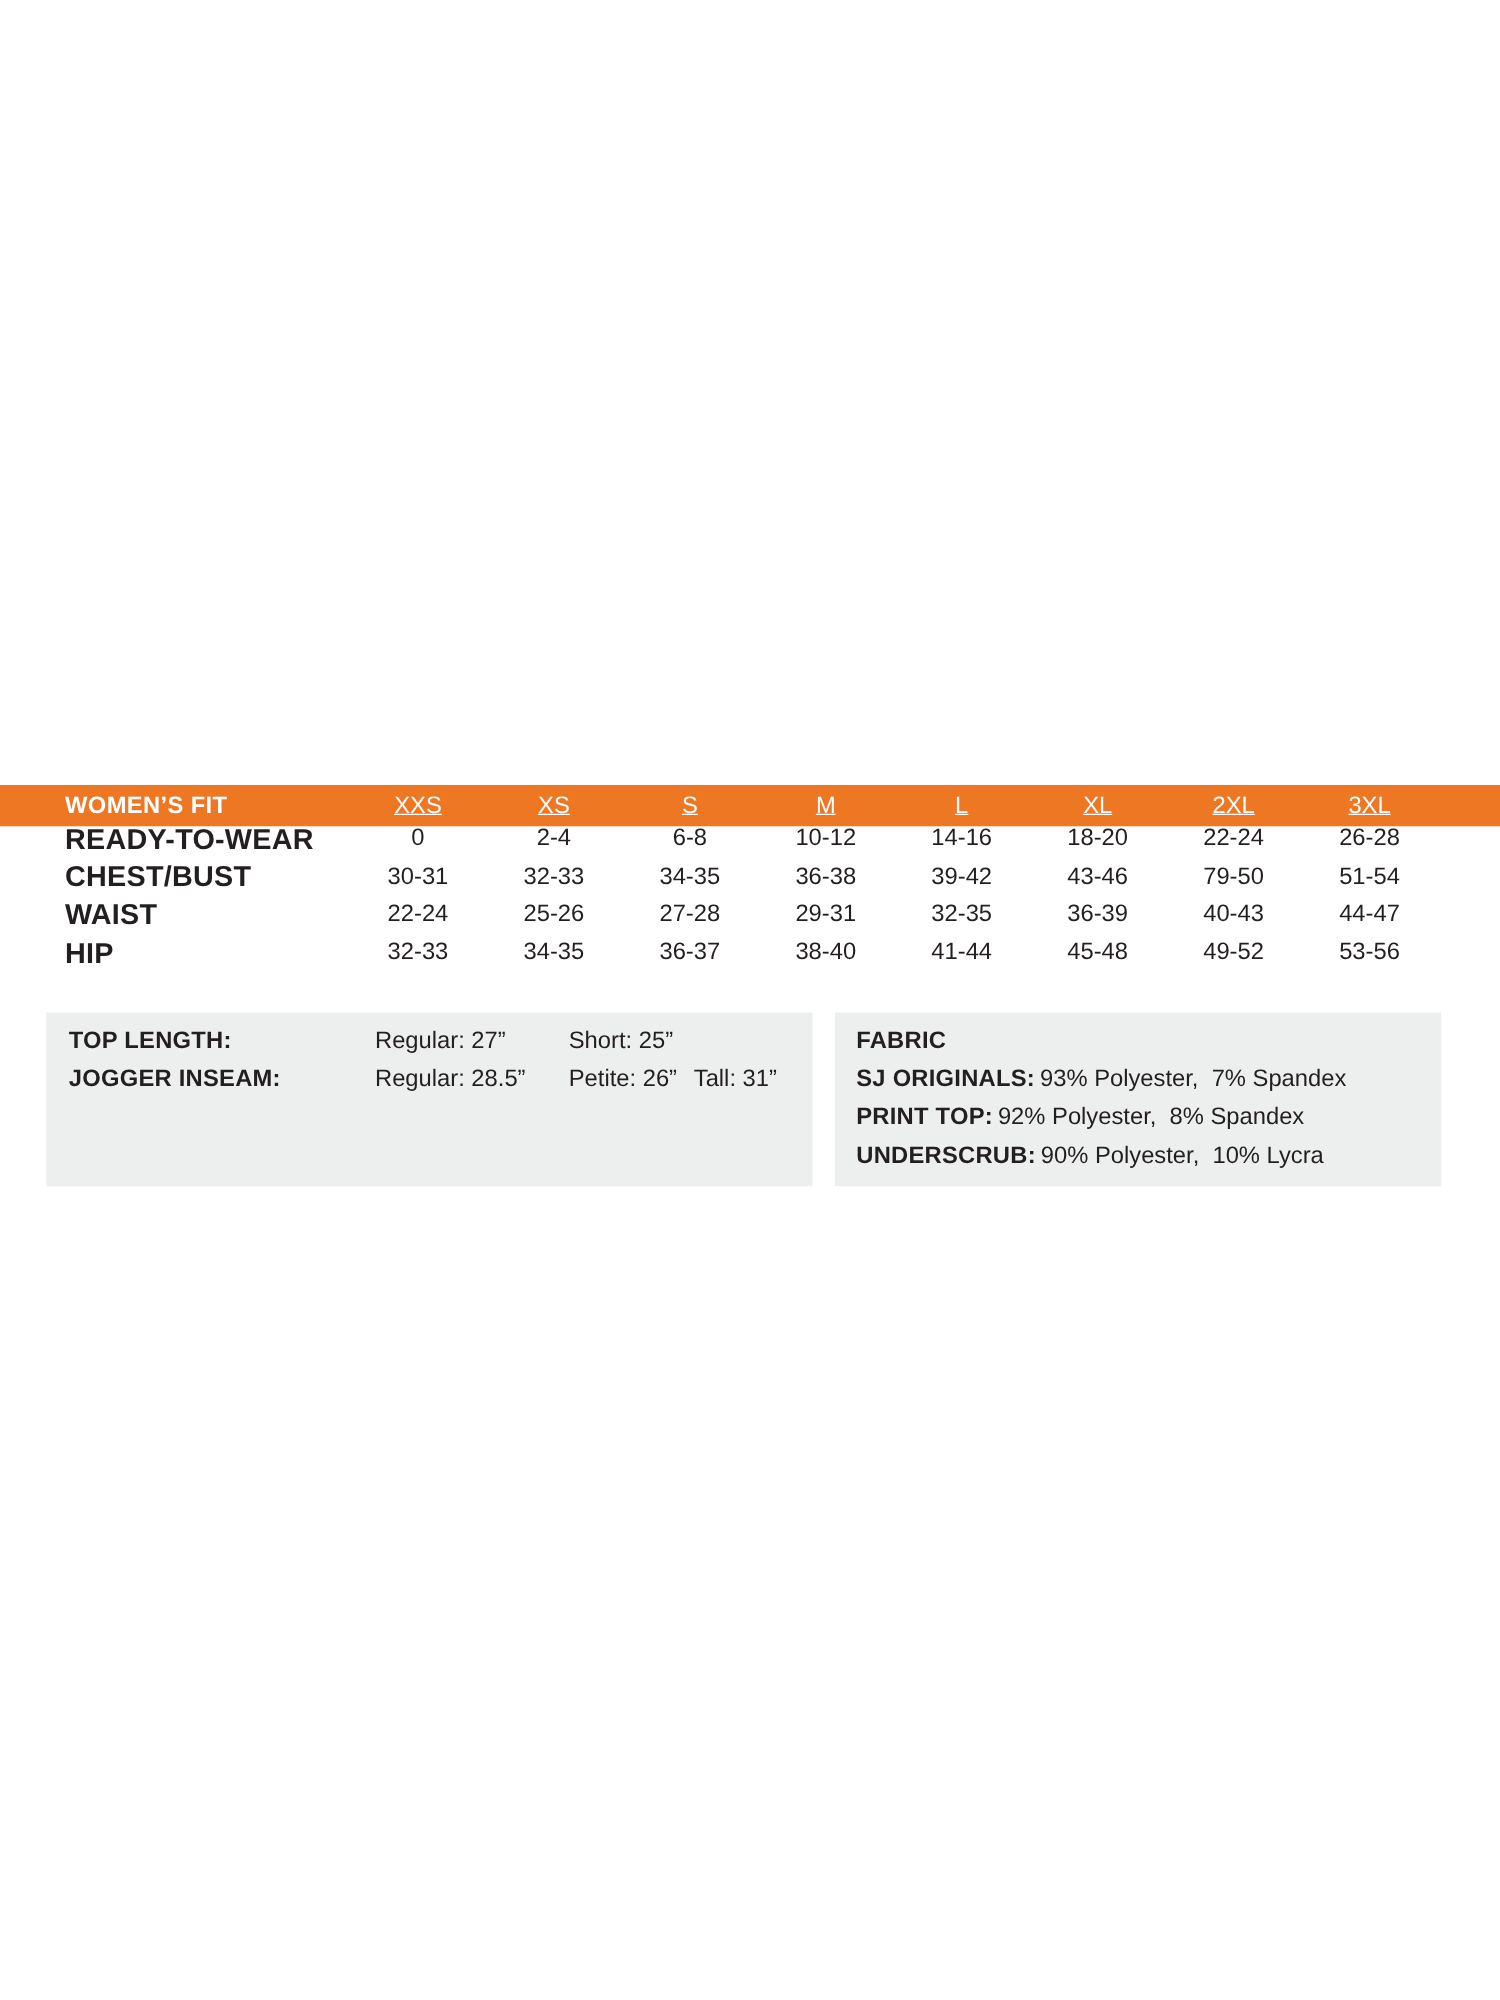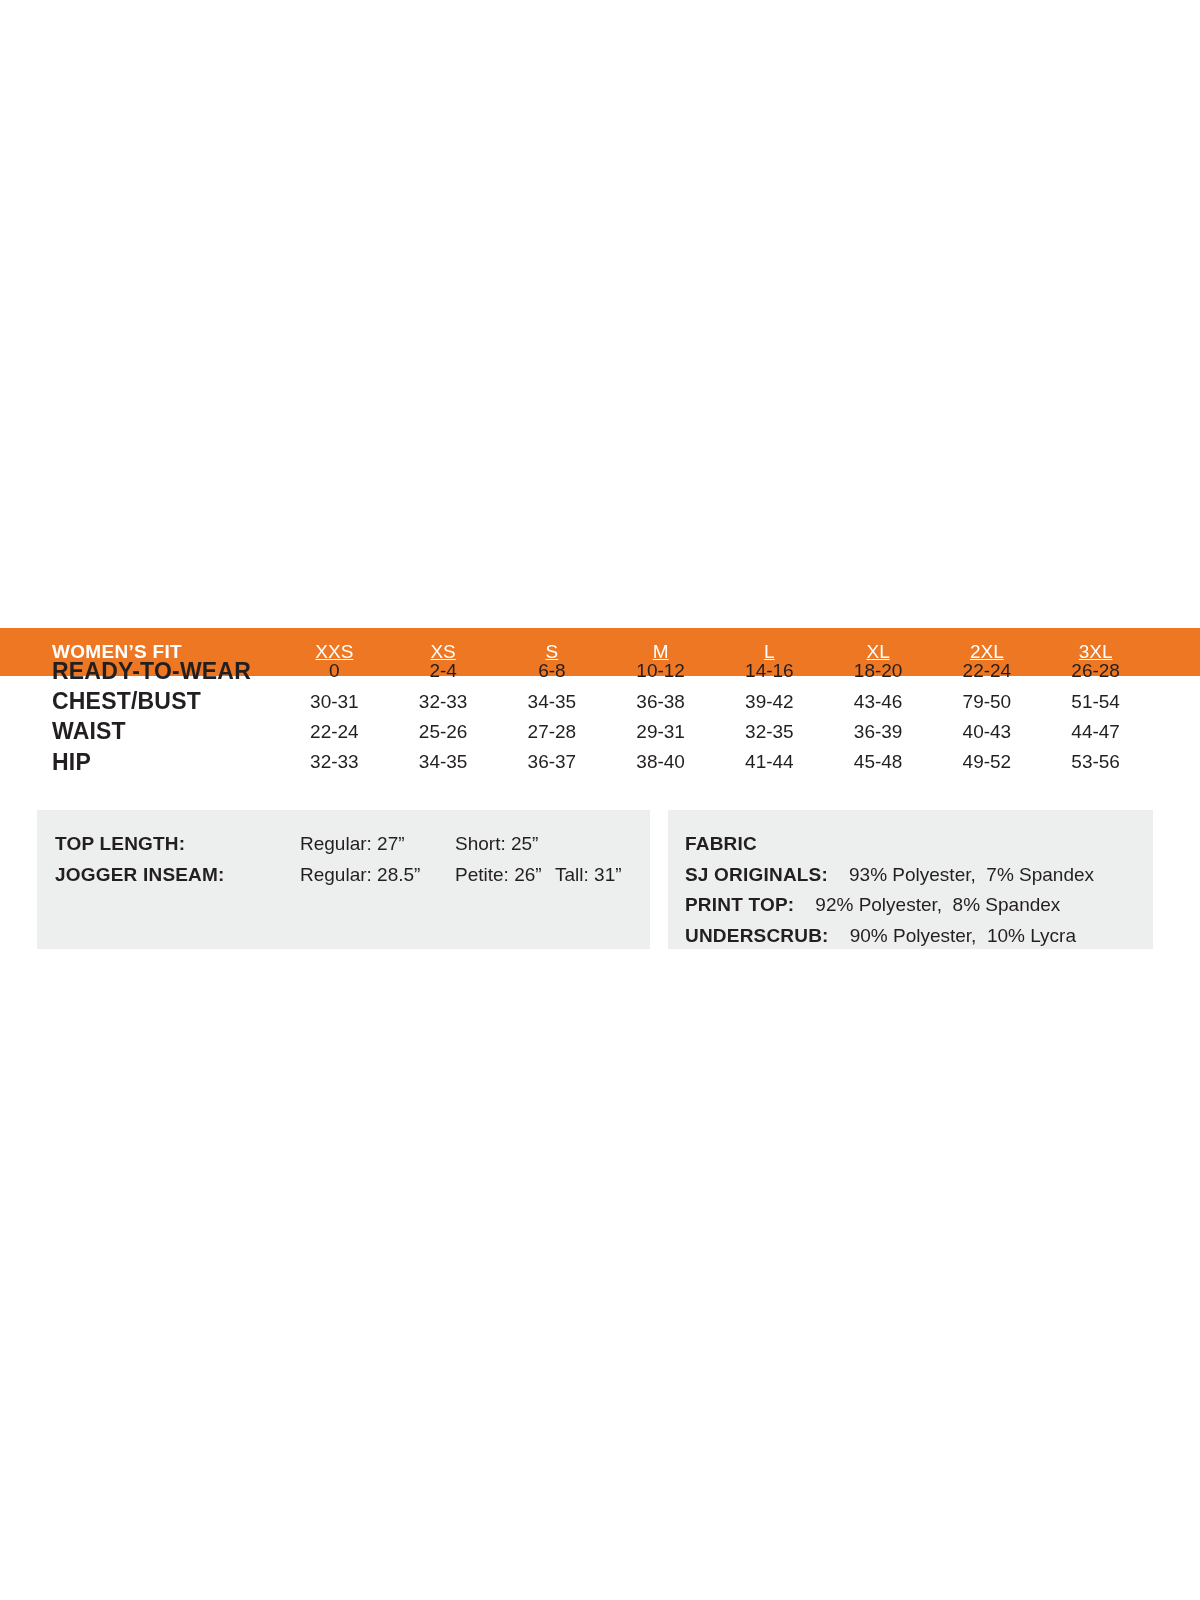--- a/index.html
+++ b/index.html
@@ -3,52 +3,52 @@
 <meta charset="utf-8">
 <style>
   html,body { margin:0; padding:0; background:#ffffff; }
   .page {
     position:relative; width:1200px; height:1600px; background:#ffffff;
     font-family:"Liberation Sans", sans-serif; color:var(--text,#231F20);
     overflow:hidden;
   }
   
   .bar {
-    position:absolute; left:0; top:628px; width:1200px; height:48px;
+    position:absolute; left:0; top:628px; width:1200px; height:33px;
     background:var(--accent,#ED7723);
   }
   .colgrid {
     position:absolute; left:52px; top:0; width:1098px; height:100%;
     display:grid; grid-template-columns:228px repeat(8,1fr); align-items:center;
   }
   .bar .title { font-weight:bold; font-size:19px; color:var(--headertext,#ffffff); letter-spacing:.3px; }
   .bar .col   { font-size:19px; color:var(--headertext,#ffffff); text-align:center;text-decoration:underline; }
   
   .tbody { position:absolute; left:52px; top:656px; width:1098px; }
   .trow {
     display:grid; grid-template-columns:228px repeat(8,1fr);
     height:30.4px; align-items:center;
   }
   .tlabel { font-weight:bold; font-size:23px; letter-spacing:.2px; }
   .tval   { font-size:19px; text-align:center; }
   
   .box {
     position:absolute; top:810px; height:139px;
-    background:var(--boxbg,#EDEEEE); box-sizing:border-box; padding-top:19px;
+    background:var(--boxbg,#EDEEEE); box-sizing:border-box; padding-top:8px;
   }
   .box.lengths { left:37px;  width:613px; padding-left:18px; }
   .box.fabric  { left:668px; width:485px; padding-left:17px; }
   .lrow {
     display:grid; grid-template-columns:245px 155px 100px auto;
     height:30.5px; align-items:center; font-size:19px;
   }
   .lrow .lab { font-weight:bold; letter-spacing:.2px; }
   .ftitle { height:30.5px; display:flex; align-items:center; font-weight:bold; font-size:19px; letter-spacing:.2px; }
   .frow   { height:30.5px; display:flex; align-items:center; font-size:19px; }
-  .frow .lab { font-weight:bold; margin-right:21px; letter-spacing:.2px; }
+  .frow .lab { font-weight:bold; margin-right:4px; letter-spacing:.2px; }
 </style>
 </head>
 <body>
 
 <div class="page">
 
   <div class="bar">
     <div class="colgrid">
       <div class="title">WOMEN’S FIT</div>
       <div class="col">XXS</div>

